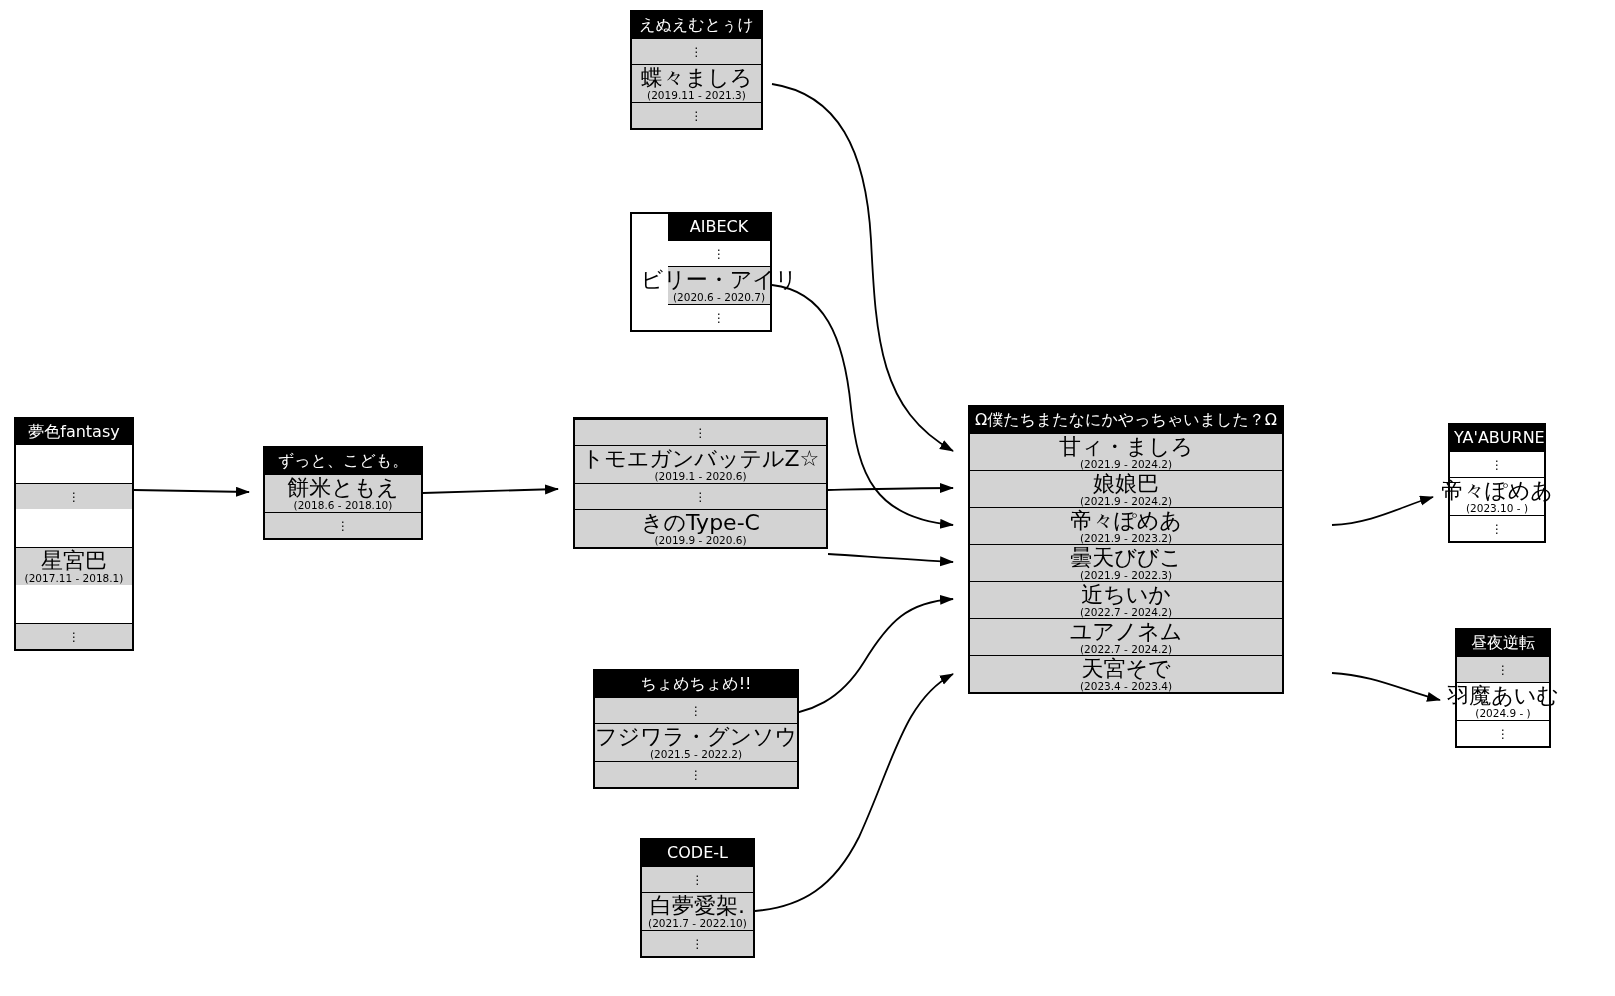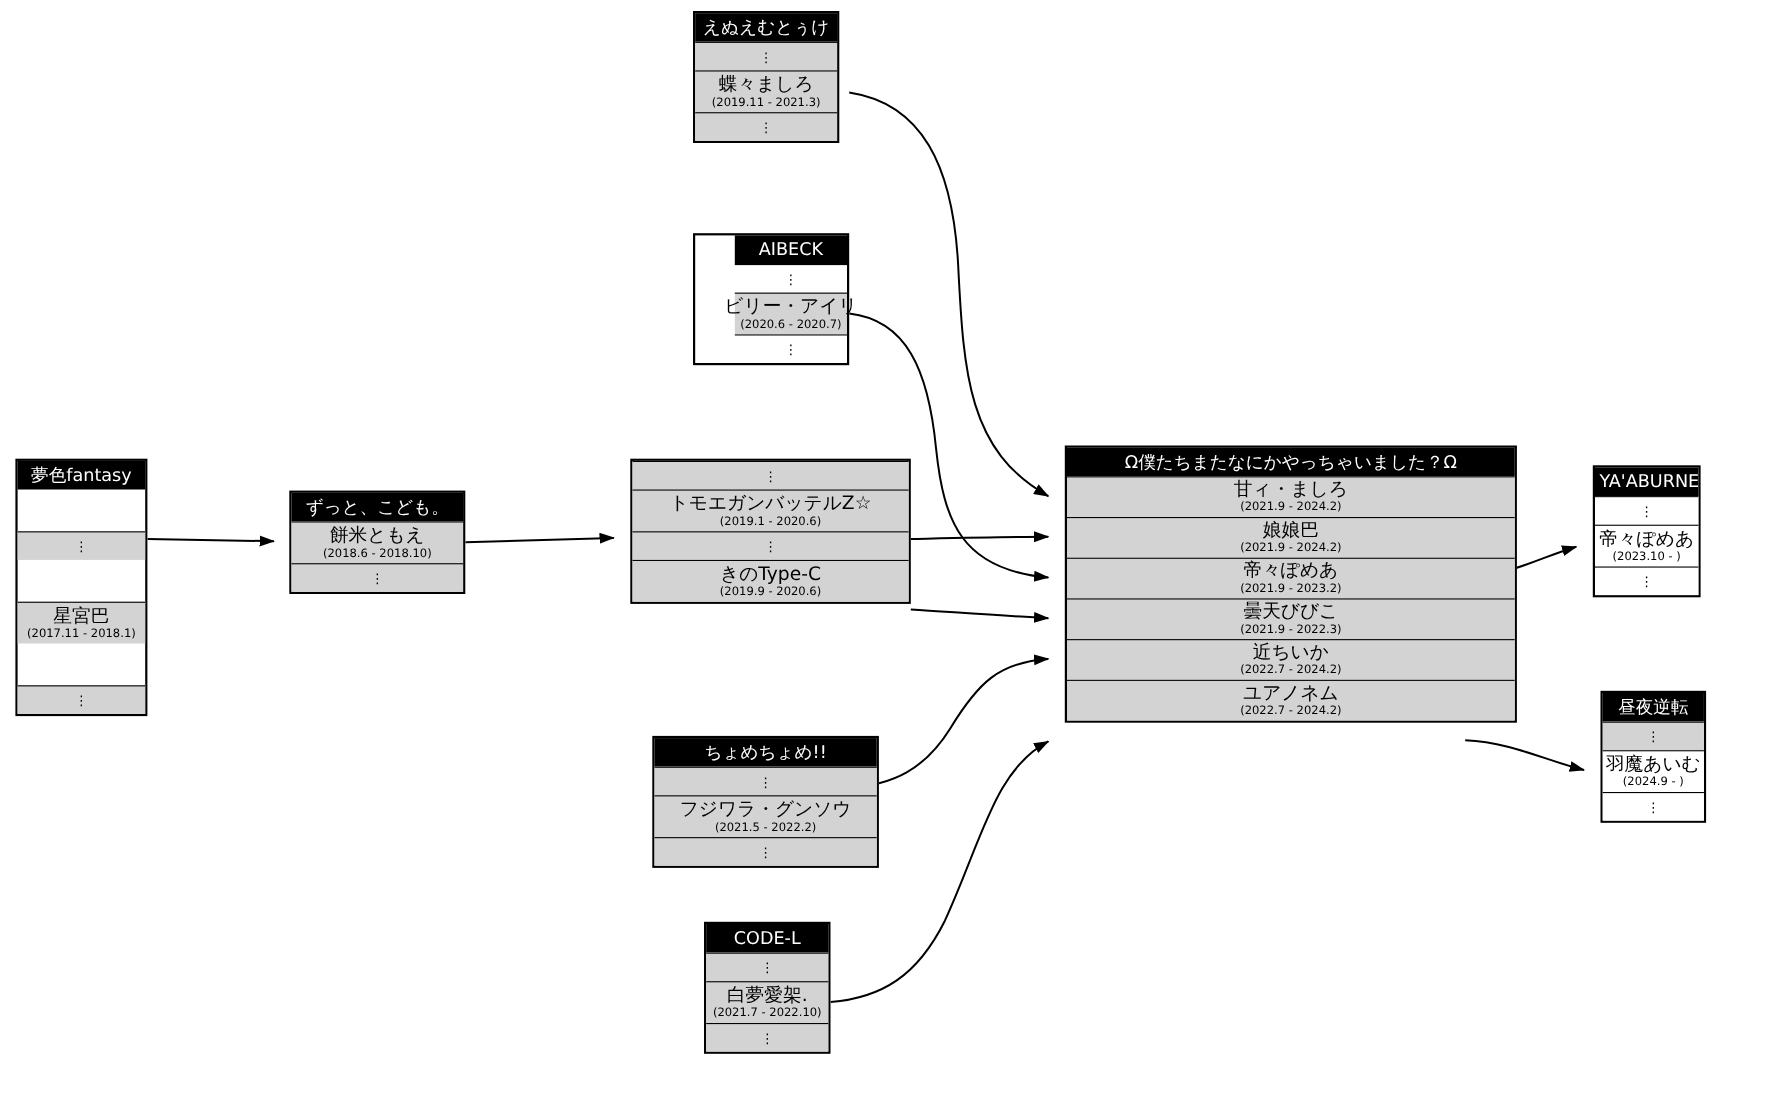--- a/index.html
+++ b/index.html
@@ -9,21 +9,21 @@
   .group{position:absolute;border:2px solid #000;background:#fff;display:flex;flex-direction:column;box-sizing:border-box;}
   .ghead{background:#000;color:#fff;text-align:center;font-size:16px;line-height:26px;height:26px;
          white-space:nowrap;overflow:hidden;padding:0 4px;}
   .row{border-top:1px solid #000;display:flex;flex-direction:column;justify-content:center;
        align-items:center;text-align:center;box-sizing:border-box;}
   .row[data-shade="gray"]{background:#d3d3d3;}
   .row[data-shade="white"]{background:#ffffff;}
   .row.dots{height:26px;font-size:12px;line-height:1;letter-spacing:0;}
   .row.member{height:38px;}
   .group.omega .row.member{height:37px;}
-  .mname{font-size:17px;line-height:1.15;white-space:nowrap;}
+  .mname{font-size:22px;line-height:1.15;white-space:nowrap;}
   .mdates{font-size:10.5px;line-height:1.1;white-space:nowrap;}
 </style>
 </head>
 <body>
 
 <div id="canvas">
 
   <svg id="edges" viewBox="0 0 1615 996">
     <defs>
       <marker id="ah" markerUnits="userSpaceOnUse" markerWidth="16" markerHeight="12" refX="13" refY="5" orient="auto">
@@ -135,21 +135,21 @@
       </div>
     <div class="row member" data-shade="gray">
       <span class="mname">白夢愛架.</span>
       <span class="mdates">(2021.7 - 2022.10)</span>
     </div>
     <div class="row dots" data-shade="gray">
         <span>⋮</span>
       </div>
   </div>
 
-  <div class="group omega" style="left:968px;top:405px;width:411px;">
+  <div class="group omega" style="left:968px;top:405px;width:316px;">
     <div class="ghead">Ω僕たちまたなにかやっちゃいました？Ω</div>
     <div class="row member" data-shade="gray">
       <span class="mname">甘ィ・ましろ</span>
       <span class="mdates">(2021.9 - 2024.2)</span>
     </div>
     <div class="row member" data-shade="gray">
       <span class="mname">娘娘巴</span>
       <span class="mdates">(2021.9 - 2024.2)</span>
     </div>
     <div class="row member" data-shade="gray">
@@ -160,20 +160,24 @@
       <span class="mname">曇天びびこ</span>
       <span class="mdates">(2021.9 - 2022.3)</span>
     </div>
     <div class="row member" data-shade="gray">
       <span class="mname">近ちいか</span>
       <span class="mdates">(2022.7 - 2024.2)</span>
     </div>
     <div class="row member" data-shade="gray">
       <span class="mname">ユアノネム</span>
       <span class="mdates">(2022.7 - 2024.2)</span>
+    </div>
+    <div class="row member" data-shade="gray">
+      <span class="mname">天宮そで</span>
+      <span class="mdates">(2023.4 - 2023.4)</span>
     </div>
   </div>
 
   <div class="group" style="left:1448px;top:423px;width:98px;">
     <div class="ghead">YA'ABURNEE</div>
     <div class="row dots" data-shade="white">
         <span>⋮</span>
       </div>
     <div class="row member" data-shade="white">
       <span class="mname">帝々ぽめあ</span>

